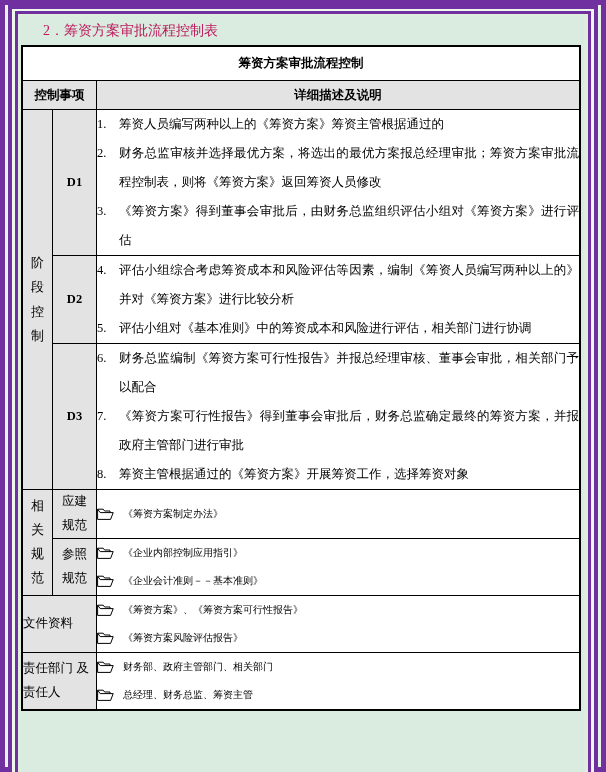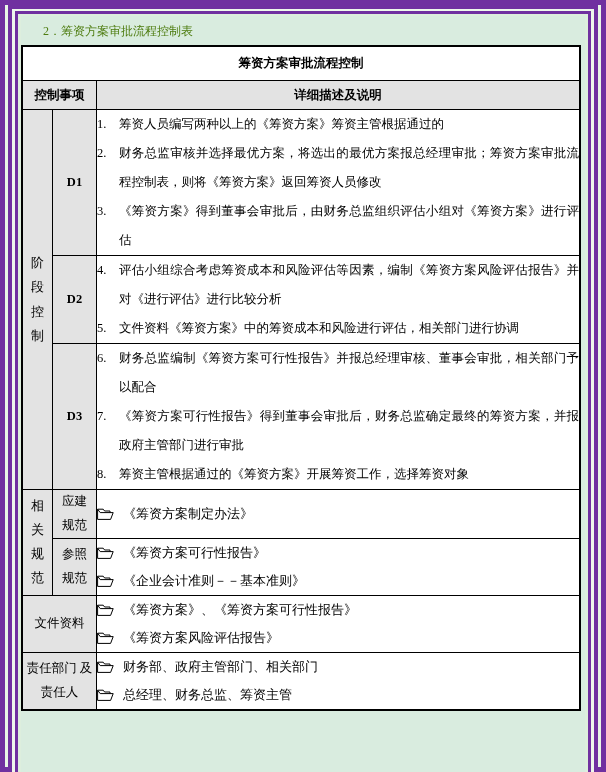--- a/index.html
+++ b/index.html
@@ -59,22 +59,22 @@
   }
 
   
   .doc-heading {
     position: absolute;
     left: 21px;
     top: 17px;
     width: 564px;
     height: 28px;
     line-height: 28px;
-    font-size: 12px;
-    color: #4d7c0f;
+    font-size: 14px;
+    color: #be185d;
     padding-left: 22px;
     box-sizing: border-box;
     background: #d9ecdf;
     white-space: nowrap;
   }
 
   
   .table-wrap {
     position: absolute;
     left: 21px;
@@ -178,41 +178,41 @@
     background: #e3e3e3;
     text-align: center;
     font-size: 13px;
     font-family: Liberation Sans, sans-serif;
     line-height: 1.9;
   }
   .lbl .v { display: block; }
 
   .lbl-wide {
     background: #e3e3e3;
-    text-align: center;
-    font-size: 13px;
-    font-family: Liberation Serif, serif;
+    text-align: left;
+    font-size: 13px;
+    font-family: Liberation Sans, sans-serif;
     line-height: 1.9;
     margin-left: 26px;
   }
 
   
   .folder-cell {
     background: #ffffff;
     padding: 5px 8px 5px 12px;
   }
   ul.folders {
     list-style: none;
     margin: 0;
     padding: 0;
   }
   ul.folders li {
     display: flex;
     align-items: center;
-    font-size: 13px;
+    font-size: 10px;
     line-height: 28px;
     color: #000000;
     white-space: nowrap;
   }
   .folder-ico {
     flex: 0 0 auto;
     width: 17px;
     height: 13px;
     margin-right: 9px;
     position: relative;
@@ -275,25 +275,25 @@
           </ol>
         </td>
       </tr>
 
       <tr>
         <td class="code-cell">D2</td>
         <td class="content-cell">
           <ol class="items">
             <li>
               <span class="num">4.</span>
-              <span class="txt">评估小组综合考虑筹资成本和风险评估等因素，编制《筹资方案风险评估报告》并对《进行评估》进行比较分析</span>
+              <span class="txt">评估小组综合考虑筹资成本和风险评估等因素，编制《筹资人员编写两种以上的》并对《筹资方案》进行比较分析</span>
             </li>
             <li>
               <span class="num">5.</span>
-              <span class="txt">文件资料《筹资方案》中的筹资成本和风险进行评估，相关部门进行协调</span>
+              <span class="txt">评估小组对《基本准则》中的筹资成本和风险进行评估，相关部门进行协调</span>
             </li>
           </ol>
         </td>
       </tr>
 
       <tr>
         <td class="code-cell">D3</td>
         <td class="content-cell">
           <ol class="items">
             <li>
@@ -345,21 +345,21 @@
         </td>
         <td class="folder-cell">
           <ul class="folders">
             <li>
               <span class="folder-ico">
                 <svg width="17" height="13" viewBox="0 0 17 13">
                   <path d="M0.6 1.2 H6.2 L7.6 3.0 H13.0 V4.6" fill="none" stroke="#000" stroke-width="1"></path>
                   <path d="M0.6 1.2 V11.4 H13.6 L16.2 4.6 H3.2 Z" fill="none" stroke="#000" stroke-width="1"></path>
                 </svg>
               </span>
-              <span class="txt">《筹资方案可行性报告》</span>
+              <span class="txt">《企业内部控制应用指引》</span>
             </li>
             <li>
               <span class="folder-ico">
                 <svg width="17" height="13" viewBox="0 0 17 13">
                   <path d="M0.6 1.2 H6.2 L7.6 3.0 H13.0 V4.6" fill="none" stroke="#000" stroke-width="1"></path>
                   <path d="M0.6 1.2 V11.4 H13.6 L16.2 4.6 H3.2 Z" fill="none" stroke="#000" stroke-width="1"></path>
                 </svg>
               </span>
               <span class="txt">《企业会计准则－－基本准则》</span>
             </li>

